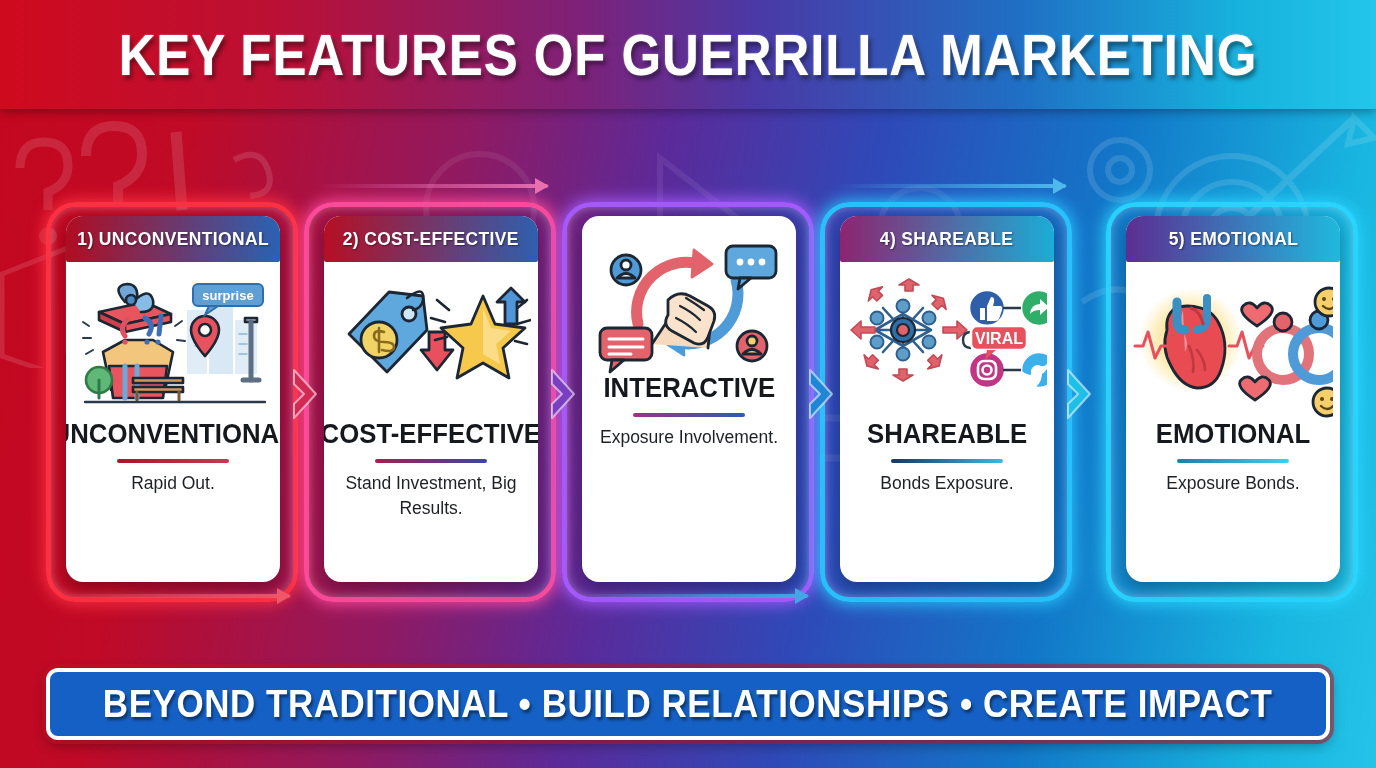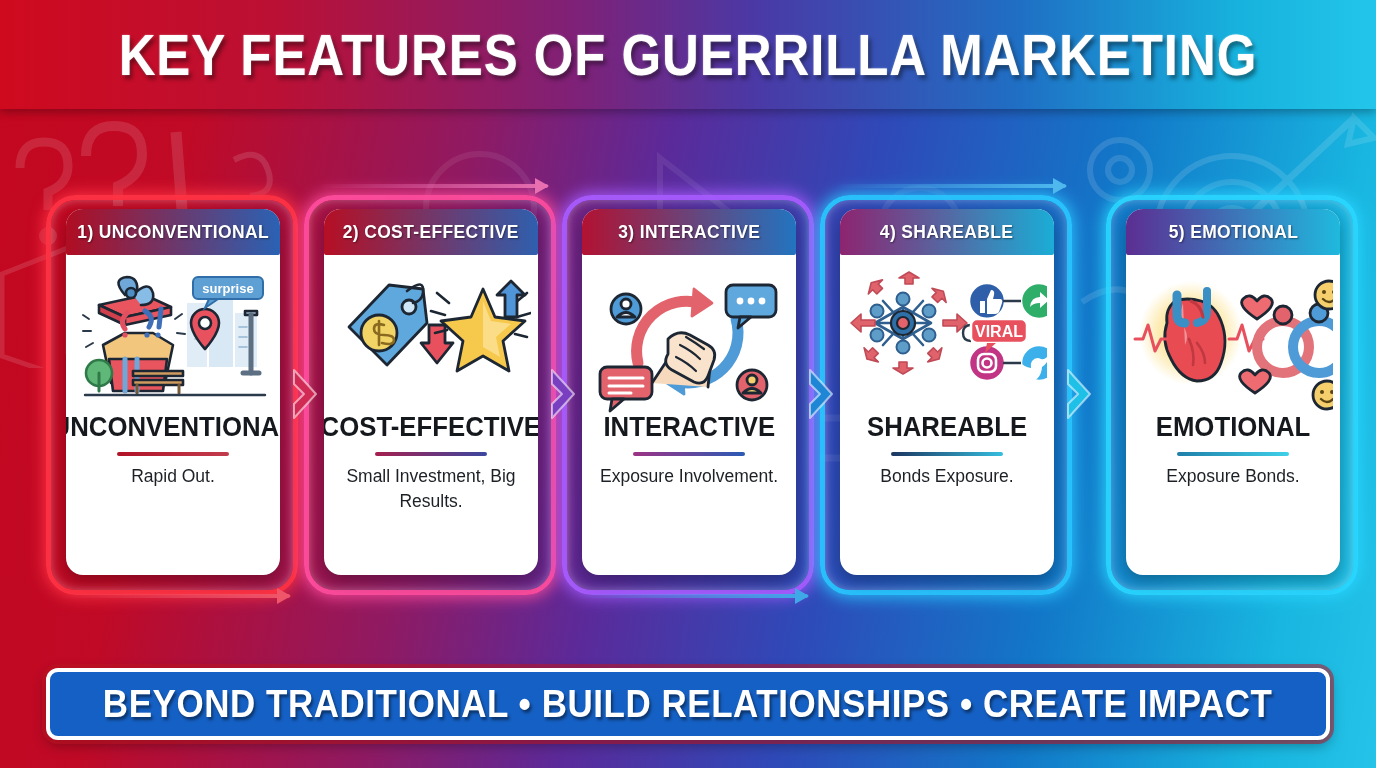--- a/index.html
+++ b/index.html
@@ -34,21 +34,21 @@
     font-family:"Liberation Sans Narrow","Liberation Sans",sans-serif;
     font-weight:bold; font-size:58px; color:#fff;
     letter-spacing:1px; transform:scaleX(.88); transform-origin:center;
     white-space:nowrap;
     text-shadow:3px 4px 5px rgba(0,0,0,.42), 0 0 2px rgba(255,255,255,.5);
   }
 
   
   #cards { position:absolute; left:0; top:190px; width:1376px; height:400px; }
 
-  .cardwrap { position:absolute; top:5px; width:252px; height:400px; }
+  .cardwrap { position:absolute; top:12px; width:252px; height:400px; }
   .glow {
     position:absolute; left:0; top:0; width:252px; height:400px;
     border-radius:30px; border:5px solid var(--gc);
     box-shadow:0 0 16px 2px var(--gc), inset 0 0 10px rgba(255,255,255,.35);
     opacity:.95;
   }
   .card {
     position:absolute; left:20px; top:14px; width:214px; height:366px;
     background:#fff; border-radius:17px;
     box-shadow:0 6px 16px rgba(0,0,0,.30);
@@ -238,29 +238,26 @@
     <g stroke="#1d2733" stroke-width="2.6">
       <path d="M106 26 l12 10M100 44 l14 4M104 66 l12-3M196 26 l-12 10M200 46 l-14 4M196 70 l-12-3"></path>
     </g>
 
     <path d="M178 4 l14-14 l14 14 h-8 v22 h-12 v-22 z" fill="#4f95d8" transform="translate(-12,24)"></path>
   </g>
 </svg>
           </div>
           <div class="card-title">COST-EFFECTIVE</div>
           <div class="divider" style="background: linear-gradient(90deg, rgb(165, 31, 78), rgb(59, 71, 160));"></div>
-          <div class="card-sub">Small Investment, Big Results.</div>
+          <div class="card-sub">Stand Investment, Big Results.</div>
         </div>
       </div>
       <div class="cardwrap" style="left: 562px;">
         <div class="glow" style="--gc: #a85cff;"></div>
         <div class="card">
-          <div class="card-head" style="background: linear-gradient(90deg, rgb(178, 18, 50), rgb(34, 116, 192));">
-            <span>3) INTERACTIVE</span>
-          </div>
           <div class="card-art">
 <svg width="190" height="150" viewBox="0 0 190 150">
   <g stroke="#1d2733" stroke-width="2.8" stroke-linejoin="round" stroke-linecap="round">
 
     <path d="M44 96 a50 50 0 0 1 62-60" fill="none" stroke="#e2636b" stroke-width="11"></path>
     <path d="M100 22 l18 14 l-20 13 z" fill="#e2636b" stroke="#e2636b"></path>
 
     <path d="M142 52 a50 50 0 0 1-62 62" fill="none" stroke="#4e9bd8" stroke-width="11"></path>
     <path d="M88 100 l-18 14 l20 13 z" fill="#4e9bd8" stroke="#4e9bd8"></path>
 

